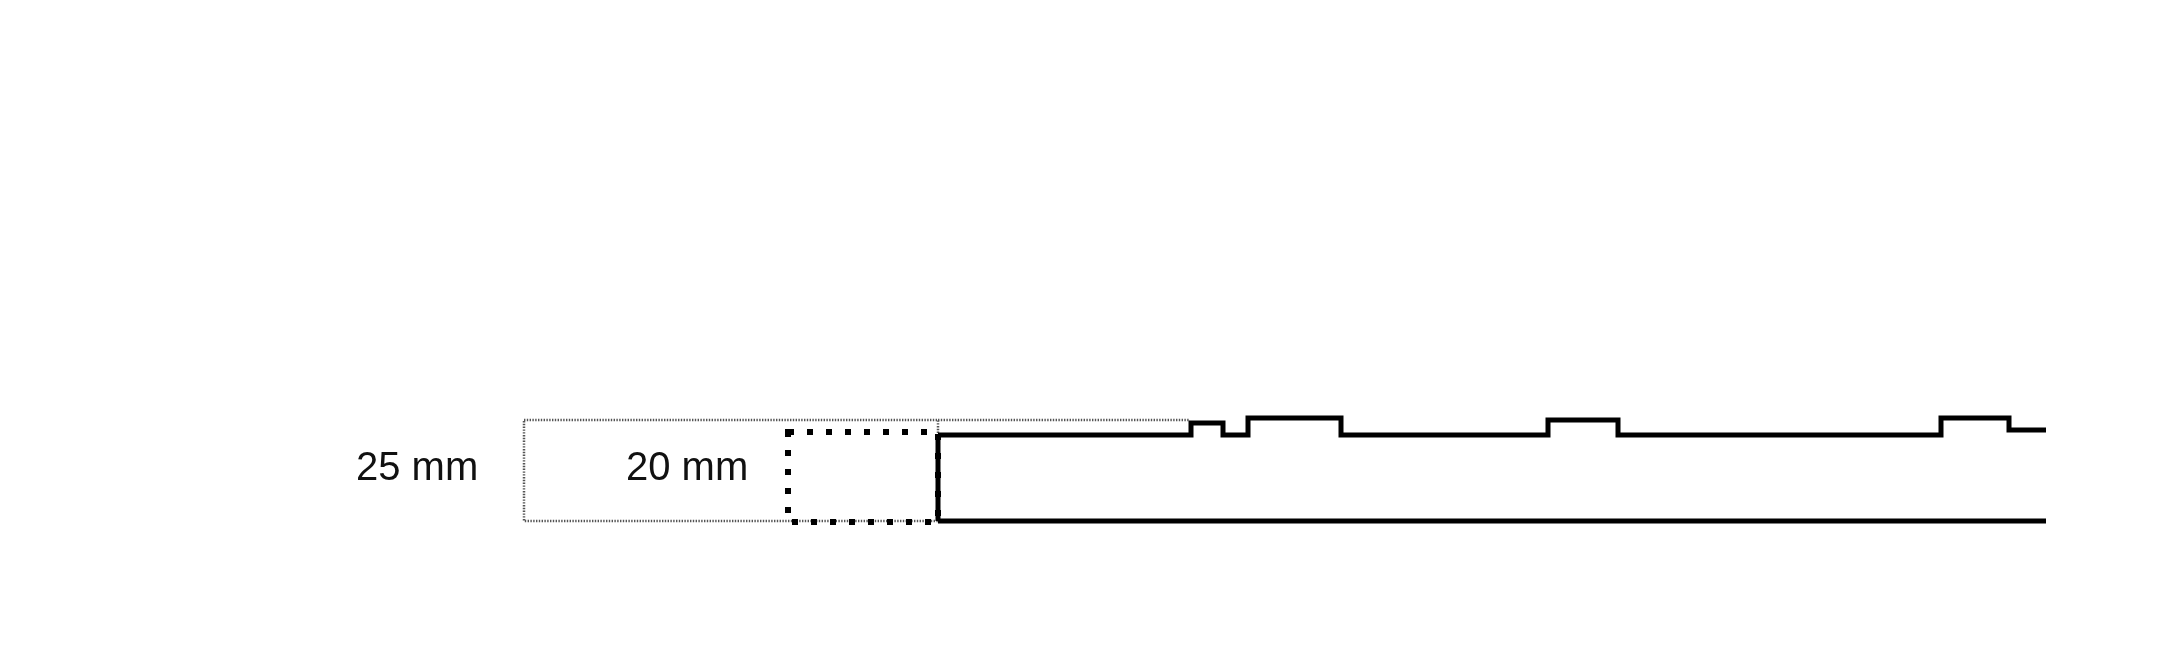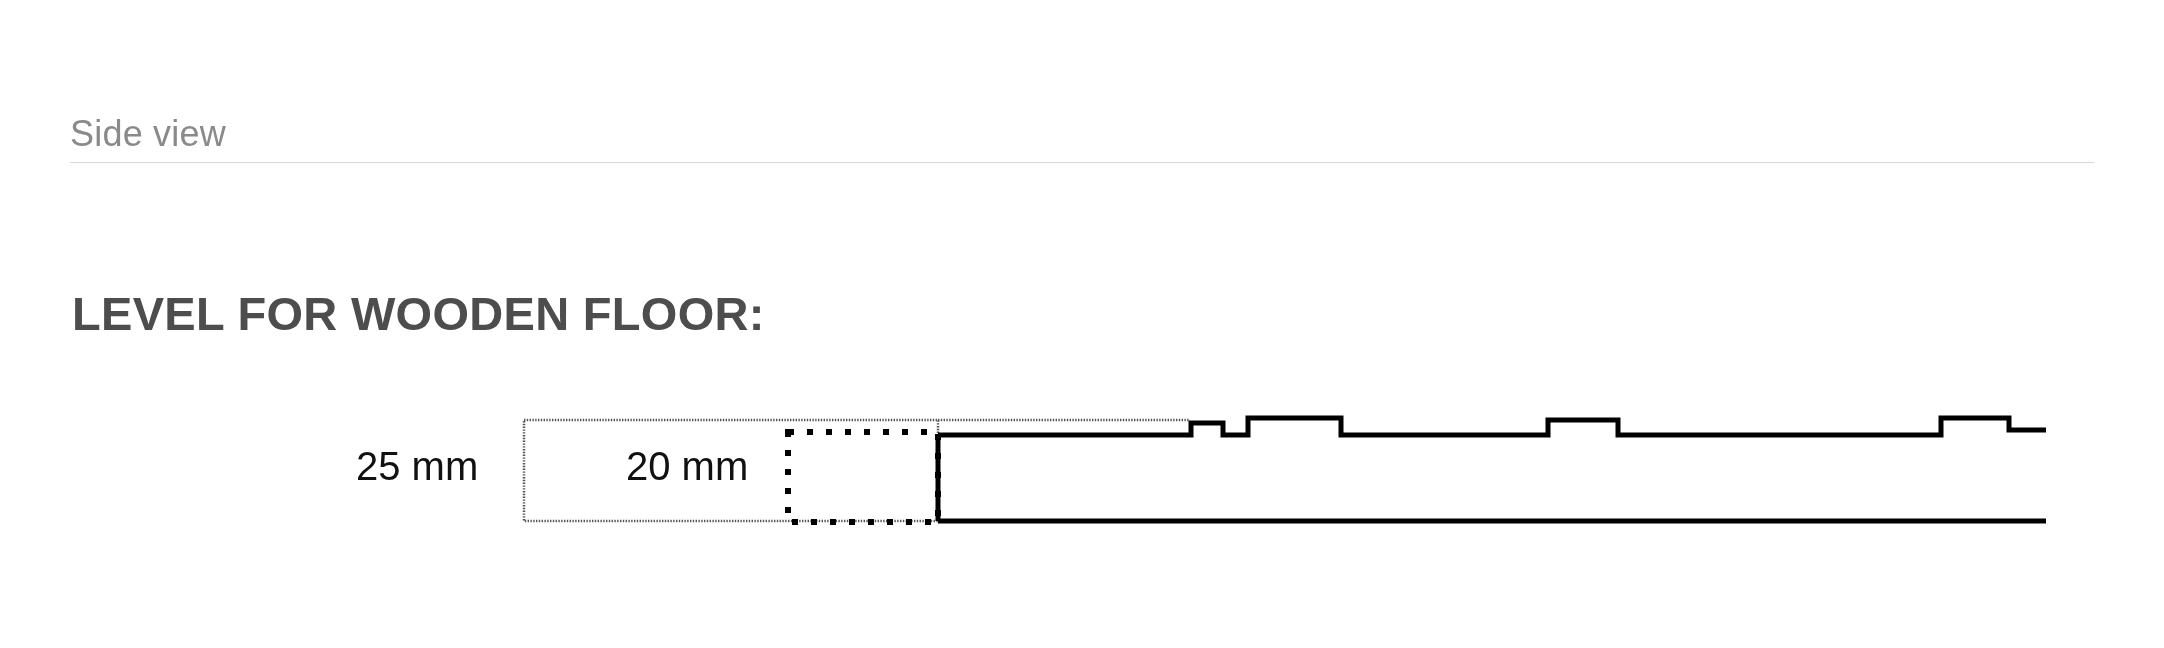--- a/index.html
+++ b/index.html
@@ -80,26 +80,21 @@
     font-size: 40px;
     font-weight: 400;
     fill: #111111;
   }
 </style>
 </head>
 <body>
 
 <div class="page">
 
-  <div class="section-header">
-    <div class="section-header-title">Side view</div>
-    <div class="section-header-rule"></div>
-  </div>
 
-  <h1 class="main-title">LEVEL FOR WOODEN FLOOR:</h1>
 
   <div class="diagram">
     <svg width="2164" height="200" viewBox="0 0 2164 200" xmlns="http://www.w3.org/2000/svg">
 
       <text class="dim-label" x="340" y="100" fill="#111111">25 mm</text>
 
       <rect x="508" y="40" width="414" height="101" fill="none" stroke="#555555" stroke-width="2.5" stroke-dasharray="1.4 1.4" stroke-linecap="butt"></rect>
 
       <line x1="922" y1="40" x2="1173" y2="40" stroke="#555555" stroke-width="2.5" stroke-dasharray="1.4 1.4"></line>
 

